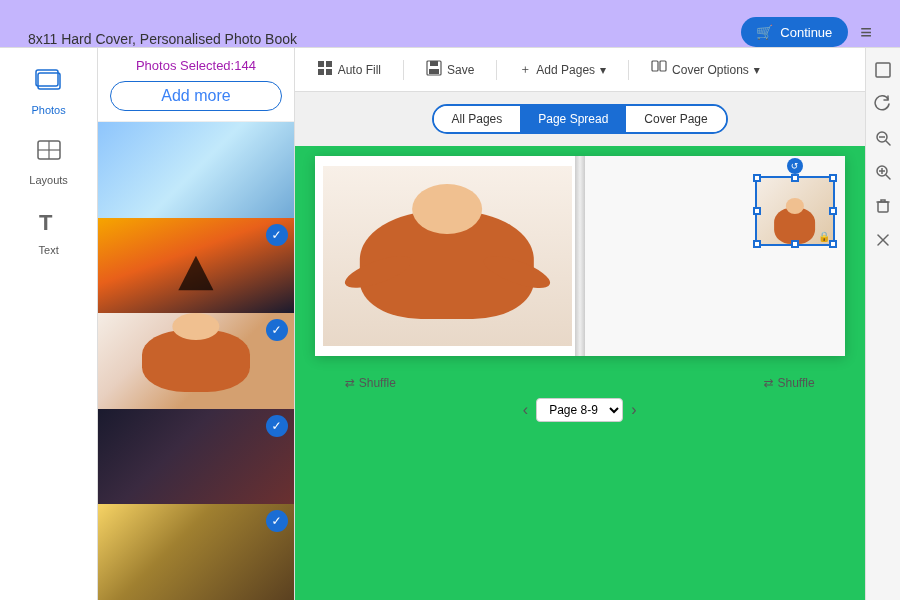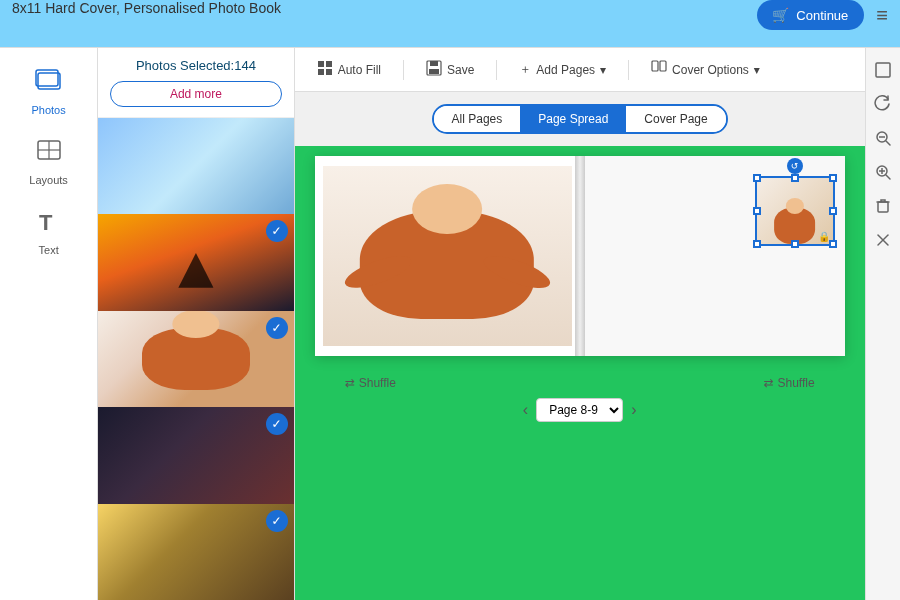--- a/index.html
+++ b/index.html
@@ -1,21 +1,21 @@
 <!DOCTYPE html>
 <html><head>
   <meta charset="utf-8">
   <style>
     * { box-sizing: border-box; margin: 0; padding: 0; }
     body { font-family: -apple-system, BlinkMacSystemFont, 'Segoe UI', Arial, sans-serif; background: #f5f5f5; width: 900px; height: 600px; overflow: hidden; }
 
     
     .header {
-      display: flex; align-items: flex-start; justify-content: space-between;
-      background: #7dd3fc; padding: 0 12px; height: 48px;
+      display: flex; align-items: flex-end; justify-content: space-between;
+      background: #c4b5fd; padding: 0 28px; height: 48px;
       border-bottom: 1px solid #ddd;
     }
     .header-title { font-size: 14px; color: #333; font-weight: 400; }
     .header-right { display: flex; align-items: center; gap: 12px; }
     .continue-btn {
       background: #1a6dd4; color: #fff; border: none; border-radius: 20px;
       padding: 7px 16px; font-size: 13px; cursor: pointer; display: flex; align-items: center; gap: 6px;
     }
     .continue-btn .cart-icon { font-size: 14px; }
     .menu-icon { font-size: 20px; cursor: pointer; color: #555; }
@@ -39,24 +39,24 @@
 
     
     .photo-panel {
       width: 200px; background: #fff; border-right: 1px solid #ddd;
       display: flex; flex-direction: column;
     }
     .photo-panel-header {
       padding: 10px 12px; border-bottom: 1px solid #eee;
       display: flex; flex-direction: column; align-items: center; gap: 8px;
     }
-    .photos-selected { font-size: 13px; color: #0c4a6e; }
+    .photos-selected { font-size: 13px; color: #a21caf; }
     .add-more-btn {
-      border: 1px solid #1a6dd4; color: #be185d; background: #fff;
-      border-radius: 16px; padding: 5px 20px; font-size: 12px; cursor: pointer; width: 100%;
+      border: 1px solid #1a6dd4; color: #3b82f6; background: #fff;
+      border-radius: 16px; padding: 5px 20px; font-size: 16px; cursor: pointer; width: 100%;
     }
     .photo-grid {
       flex: 1; overflow-y: auto; display: flex; flex-direction: column; gap: 0;
     }
     .photo-item {
       position: relative; height: 110px; overflow: hidden; cursor: pointer;
     }
     .photo-check {
       position: absolute; top: 6px; right: 6px;
       background: #1a6dd4; border-radius: 50%; width: 22px; height: 22px;

